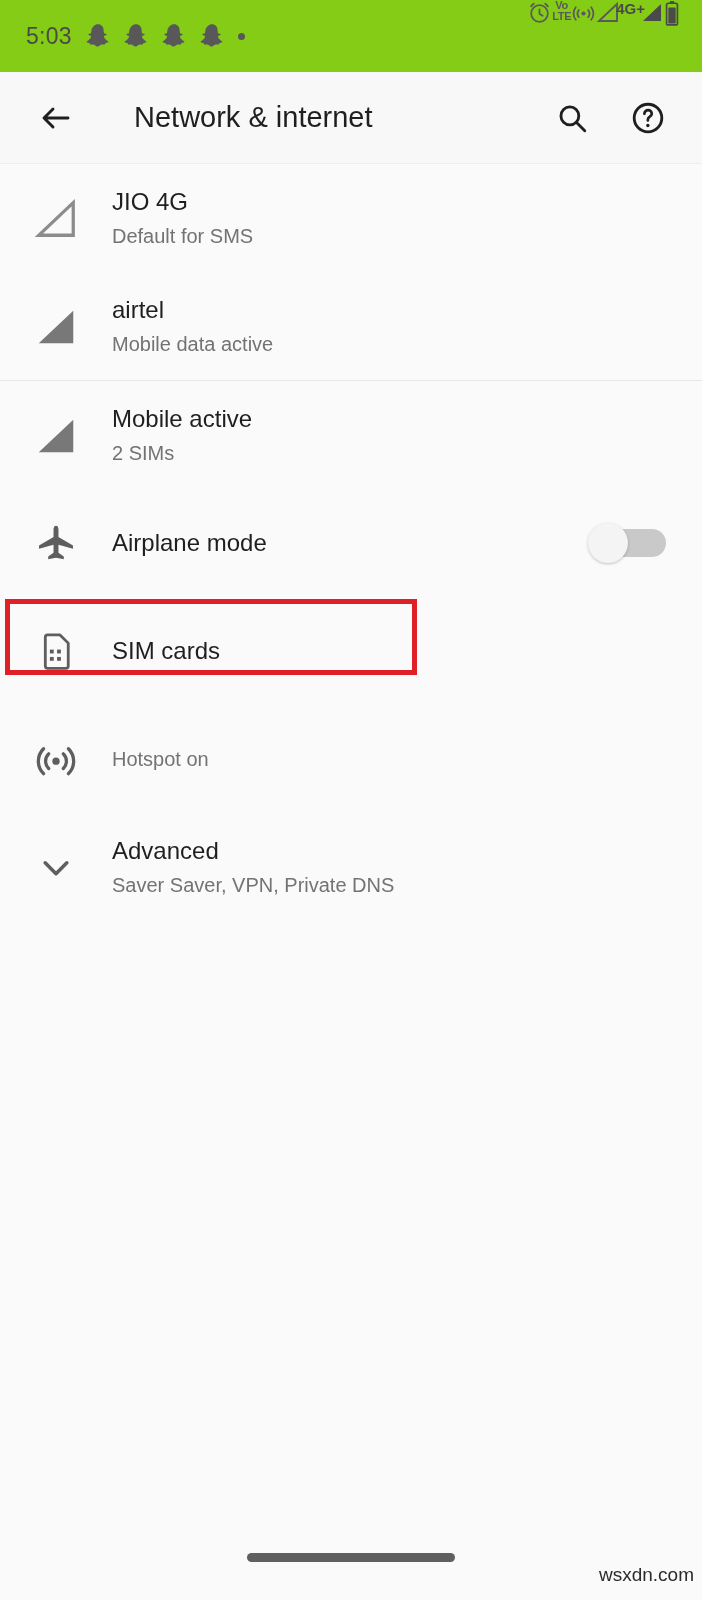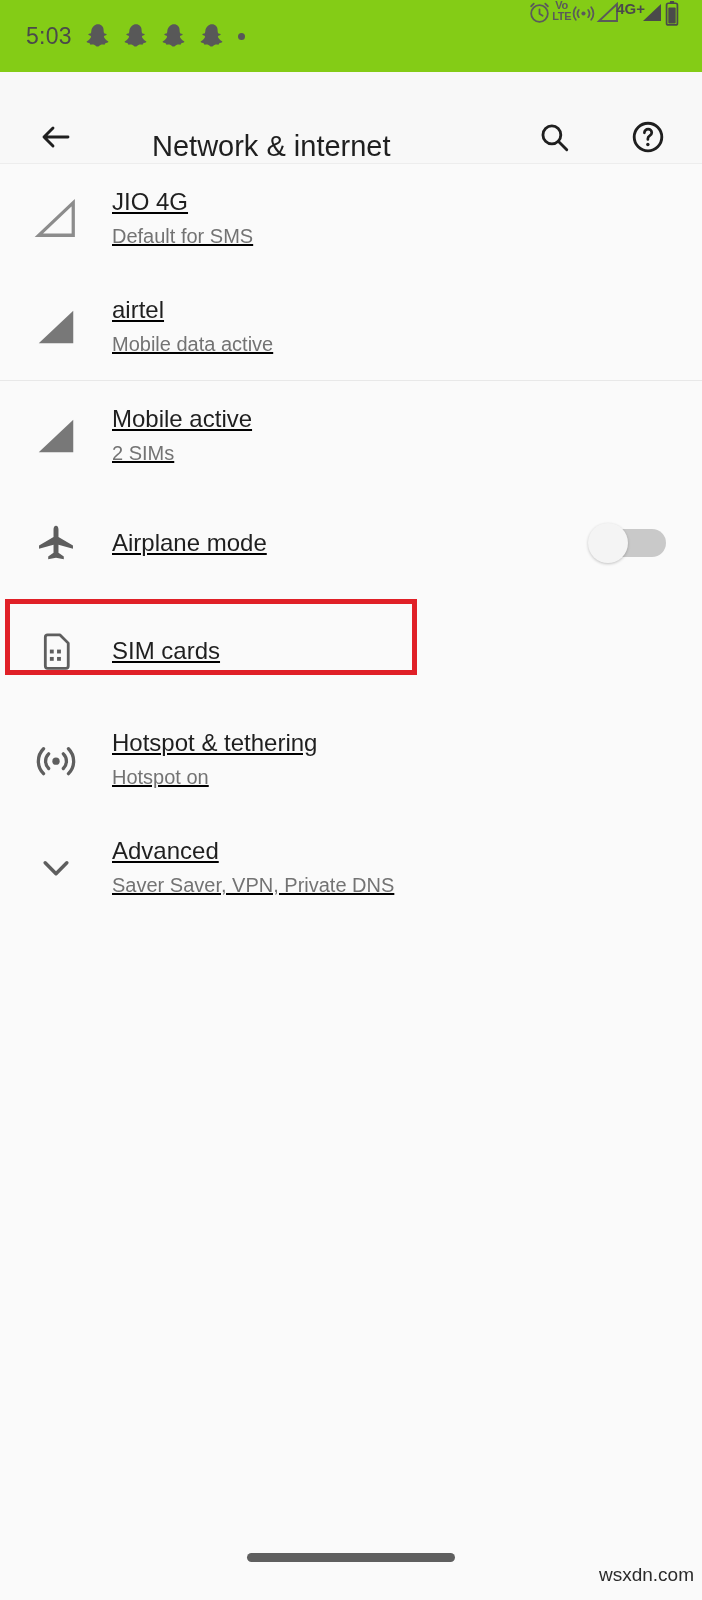--- a/index.html
+++ b/index.html
@@ -30,24 +30,23 @@
            line-height:1; color:#5a5a5a; }
   .volte span:first-child { font-size:11px; font-weight:bold; letter-spacing:-.3px;}
   .volte span:last-child { font-size:11px; font-weight:bold; letter-spacing:-.3px;}
   .net4g { font-size:15px; color:#4a4a4a; font-weight:bold; margin:0 -5px 7px -4px; }
 
   
   .appbar {
     height:92px;
     background:#f8f8f8;
     display:flex;
-    align-items:flex-end;
+    align-items:center;
     padding:0 28px 0 30px;
     border-bottom:1px solid #ededed;
-    gap:18px;
   }
   .appbar-title {
     font-size:29px;
     color:#1f1f1f;
     margin-left:52px;
     flex:1;
     white-space:nowrap;
   }
   .iconbtn { width:52px; height:52px; display:flex; align-items:center; justify-content:center; }
   .iconbtn.help { margin-left:24px; }
@@ -61,21 +60,21 @@
     padding:0 22px 0 0;
     position:relative;
   }
   .row-icon {
     width:112px;
     min-width:112px;
     display:flex;
     align-items:center;
     justify-content:center;
   }
-  .row-text { flex:1; display:flex; flex-direction:column; justify-content:center; gap:10px;text-decoration:underline; }
+  .row-text { flex:1; display:flex; flex-direction:column; justify-content:center; gap:10px; }
   .row-title { font-size:24px; color:#1f1f1f; line-height:1.15; }
   .row-sub { font-size:20px; color:#737373; line-height:1.15; }
   .section-divider { height:1px; background:#e8e8e8; margin:0; }
 
   
   .toggle-wrap { display:flex; align-items:center; height:108px; padding-left:26px; }
   .toggle-wrap.with-divider { border-left:1px solid #dcdcdc; }
   .toggle {
     width:78px; height:34px; position:relative; display:block; margin-right:14px;
   }
@@ -279,21 +278,20 @@
 
   <div class="row">
     <div class="row-icon">
       <svg width="44" height="44" viewBox="0 0 24 24">
           <circle cx="12" cy="13.2" r="2" fill="#5e5e5e"></circle>
           <path d="M8 17.2a5.6 5.6 0 0 1 0-8M16 9.2a5.6 5.6 0 0 1 0 8" fill="none" stroke="#5e5e5e" stroke-width="1.8" stroke-linecap="round"></path>
           <path d="M5.2 20a9.6 9.6 0 0 1 0-13.6M18.8 6.4a9.6 9.6 0 0 1 0 13.6" fill="none" stroke="#5e5e5e" stroke-width="1.8" stroke-linecap="round"></path>
         </svg>
     </div>
     <div class="row-text">
-      <span class="row-title">Hotspot &amp; tethering</span>
       <span class="row-sub">Hotspot on</span>
     </div>
   </div>
 
   <div class="row">
     <div class="row-icon">
       <svg width="40" height="40" viewBox="0 0 24 24">
           <path d="M5.5 9.5L12 16l6.5-6.5" fill="none" stroke="#5e5e5e" stroke-width="2.1" stroke-linecap="round" stroke-linejoin="round"></path>
         </svg>
     </div>

